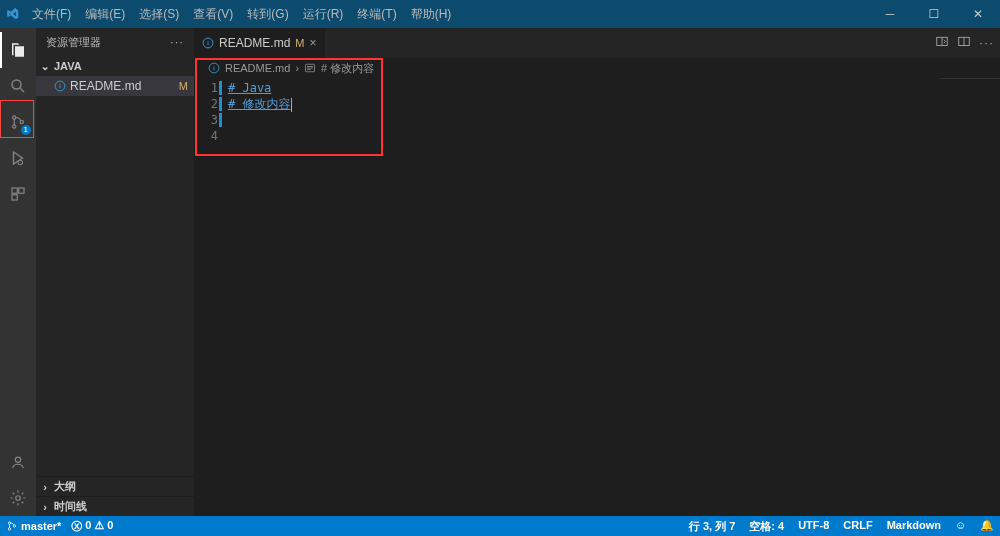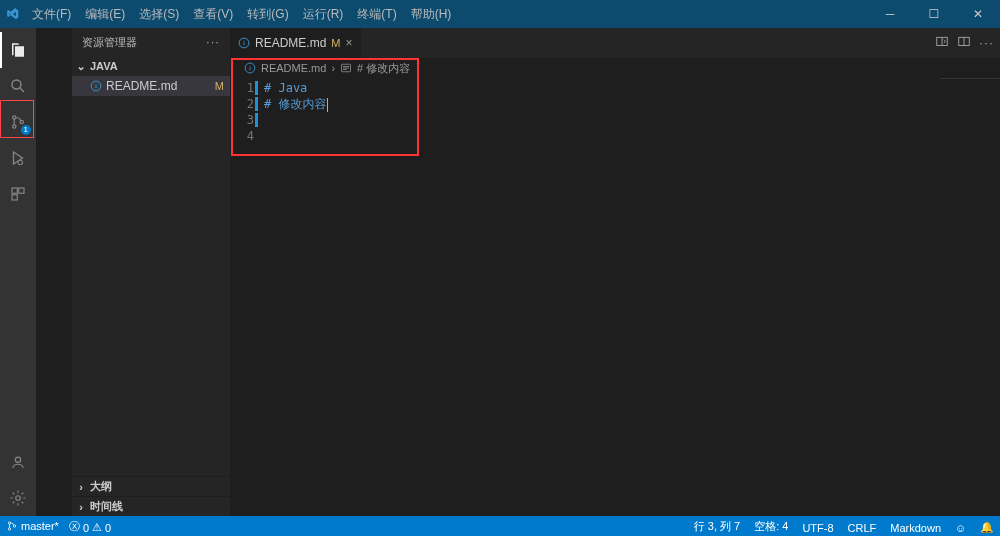--- a/index.html
+++ b/index.html
@@ -12,48 +12,48 @@
 .titlebar .controls { margin-left: auto; display: flex; }
 .titlebar .ctrl-btn { width: 44px; height: 28px; display: flex; align-items: center; justify-content: center; color: #cccccc; }
 .main { flex: 1; display: flex; min-height: 0; }
 .activitybar { width: 36px; background: #333333; display: flex; flex-direction: column; align-items: center; padding-top: 4px; }
 .activitybar .act-item { width: 36px; height: 36px; display: flex; align-items: center; justify-content: center; color: #858585; position: relative; }
 .activitybar .act-item.active { color: #ffffff; }
 .activitybar .act-item.active::before { content: ""; position: absolute; left: 0; top: 0; bottom: 0; width: 2px; background: #ffffff; }
 .activitybar .badge { position: absolute; bottom: 5px; right: 5px; background: #007acc; color: #fff; border-radius: 8px; font-size: 8px; padding: 0 3px; line-height: 10px; }
 .activitybar .highlight-box { position: absolute; border: 1.5px solid #ff4444; pointer-events: none; }
 .activitybar .bottom-icons { margin-top: auto; }
-.sidebar { width: 158px; background: #252526; display: flex; flex-direction: column; min-height: 0; margin-left: 36px; }
+.sidebar { width: 158px; background: #252526; display: flex; flex-direction: column; min-height: 0; }
 .sb-header { height: 28px; display: flex; align-items: center; padding: 0 10px; font-size: 11px; color: #bbbbbb; justify-content: space-between; }
 .sb-section-title { height: 20px; display: flex; align-items: center; padding-left: 4px; gap: 4px; font-size: 11px; color: #cccccc; background: #252526; font-weight: 600; }
 .chevron { width: 10px; display: inline-block; text-align: center; color: #cccccc; }
 .tree-item { height: 20px; display: flex; align-items: center; padding-left: 18px; gap: 4px; font-size: 12px; color: #cccccc; background: #37373d; }
 .tree-item .modifier { margin-left: auto; padding-right: 6px; color: #d4b26a; font-size: 11px; }
 .sb-bottom { margin-top: auto; }
 .sb-collapsed { height: 20px; display: flex; align-items: center; padding-left: 4px; gap: 4px; border-top: 1px solid #1e1e1e; font-size: 11px; font-weight: 600; }
 .editor { flex: 1; display: flex; flex-direction: column; min-width: 0; background: #1e1e1e; position: relative; }
 .tabs-row { height: 30px; background: #252526; display: flex; align-items: stretch; }
 .tab { display: flex; align-items: center; gap: 5px; padding: 0 8px; background: #1e1e1e; border-right: 1px solid #252526; font-size: 12px; }
 .tab .mod { color: #d4b26a; font-size: 11px; }
 .tab .close { color: #999; }
 .tab-actions { margin-left: auto; display: flex; align-items: center; gap: 8px; padding-right: 6px; color: #aaa; }
 .breadcrumb { height: 20px; display: flex; align-items: center; gap: 5px; padding-left: 14px; font-size: 11px; color: #9a9a9a; }
 .code-area { display: flex; padding-top: 2px; font-family: Consolas, monospace; font-size: 12px; position: relative; }
 .gutter { width: 34px; text-align: right; color: #6e7681; padding-right: 10px; line-height: 16px; }
 .gutter-line { height: 16px; position: relative; }
 .gutter-line.modified::before { content: ""; position: absolute; right: -4px; top: 1px; bottom: 1px; width: 3px; background: #2090d3; }
 .code-lines { flex: 1; line-height: 16px; }
 .code-line { height: 16px; color: #4fc1ff; position: relative; }
-.code-line .kw { color: #569cd6; }
+.code-line .kw { color: #569cd6; text-decoration: underline; }
 .cursor { display: inline-block; width: 1px; height: 14px; background: #aeafad; vertical-align: middle; margin-left: 1px; }
 .red-box { position: absolute; border: 2px solid #ff3333; pointer-events: none; left: 1px; top: 30px; width: 188px; height: 98px; }
 .minimap { position: absolute; right: 0; top: 50px; width: 60px; height: 24px; border-top: 1px solid #333; }
 .statusbar { height: 20px; background: #007acc; display: flex; align-items: center; color: #ffffff; font-size: 11px; padding: 0 6px; gap: 10px; position: relative; }
 .statusbar .st-group-right { margin-left: auto; display: flex; gap: 14px; }
-.st-item { display: flex; align-items: flex-end; gap: 3px; }
+.st-item { display: flex; align-items: flex-start; gap: 3px; font-weight: bold; }
 .watermark { position: absolute; left: 50px; bottom: 2px; color: #c7c7cc44; font-size: 11px; white-space: nowrap; letter-spacing: 1px; }
 .icon-svg { width: 18px; height: 18px; }
 .icon-svg-sm { width: 14px; height: 14px; }
 .icon-info { width: 12px; height: 12px; }
 .icon-chunk { width: 12px; height: 12px; }
 </style>
 </head>
 <body>
 
 <div class="titlebar">

